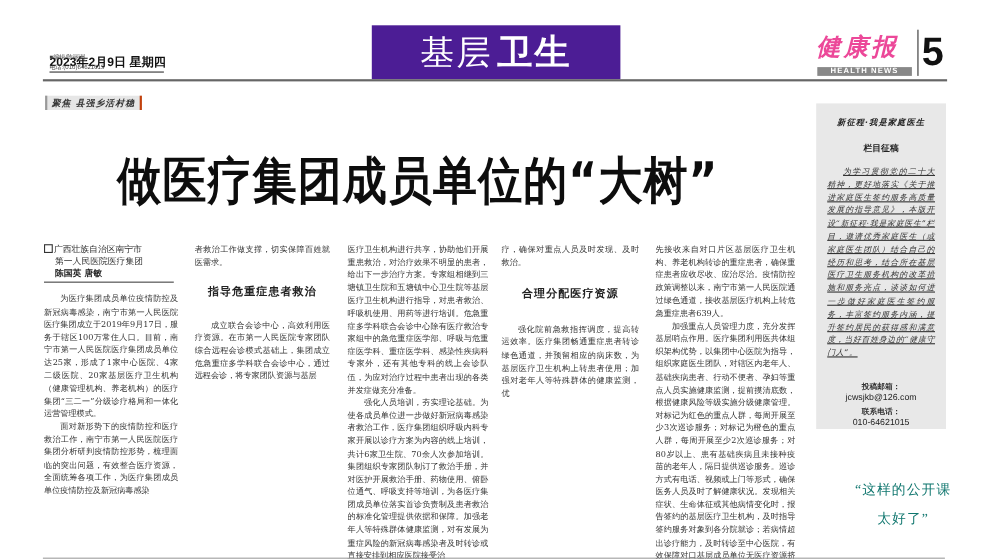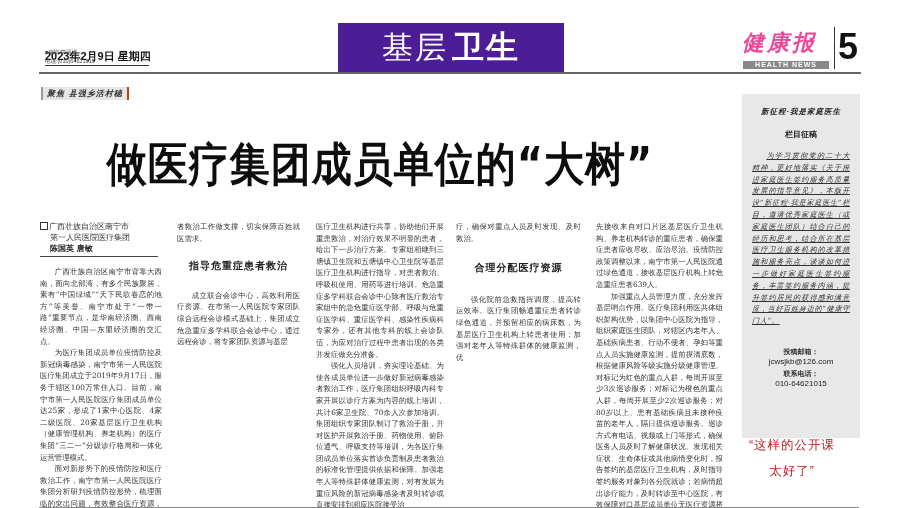--- a/index.html
+++ b/index.html
@@ -23,28 +23,28 @@
   .byline{left:40px;top:221px;width:118px;font-size:8px;line-height:11px;color:#333;border-bottom:1px solid #444;padding-bottom:2px;}
   .byline .box{display:inline-block;width:6px;height:6px;border:1px solid #333;margin-right:1px;vertical-align:-1px;}
   .byline .ind{padding-left:10px;}
   .byline .names{font-weight:bold;font-family:"DejaVu Sans",sans-serif;color:#222;padding-left:10px;}
   .col{font-size:7.4px;line-height:11.6px;color:#333;text-align:justify;}
   .col p{margin:0;text-indent:2em;}
   .col p.noind{text-indent:0;}
   .sub{font-family:"DejaVu Sans",sans-serif;font-weight:bold;font-size:10px;color:#222;text-align:center;margin:16px 0 18px 0;letter-spacing:1px;}
   .rule-bottom{left:39px;top:507px;width:820px;height:1px;background:#888;}
   
-  .sidebar{left:742px;top:94px;width:118px;height:344px;background:#e8e8e8;padding:0;}
+  .sidebar{left:742px;top:94px;width:118px;height:296px;background:#e8e8e8;padding:0;}
   .sb-title{text-align:center;font-style:italic;font-weight:bold;font-size:7.5px;color:#222;margin-top:13px;letter-spacing:1px;}
   .sb-sub{text-align:center;font-family:"DejaVu Sans",sans-serif;font-weight:bold;font-size:8px;color:#222;margin-top:12px;}
   .sb-body{font-size:7.2px;line-height:11.8px;color:#333;text-align:justify;padding:0 10px;margin-top:10px;letter-spacing:0.6px;font-style:italic;text-decoration:underline;}
   .sb-body p{margin:0;text-indent:2em;}
   .sb-label{text-align:center;font-family:"DejaVu Sans",sans-serif;font-weight:bold;font-size:7px;color:#333;margin-top:20px;}
   .sb-val{text-align:center;font-family:"Liberation Sans",sans-serif;font-size:8px;color:#222;}
-  .quote{left:732px;top:432px;width:120px;font-family:Liberation Sans, sans-serif;font-size:12.5px;line-height:26px;color:#b91c1c;text-align:center;letter-spacing:1px;}
+  .quote{left:761px;top:432px;width:120px;font-family:Liberation Serif, serif;font-size:12.5px;line-height:26px;color:#0f766e;text-align:center;letter-spacing:1px;}
 </style>
 </head>
 <body>
 
 <div class="abs date">2023年2月9日  星期四</div>
 <div class="abs editor">■编辑/陈丽洲</div>
 <div class="abs phone">电话:(010)64621015</div>
 
 <div class="abs banner">
   <span class="t1">基层</span>
@@ -62,21 +62,20 @@
 
 <div class="abs headline">做医疗集团成员单位的“大树”</div>
 
 <div class="abs byline">
   <div><span class="box"></span><span>广西壮族自治区南宁市</span></div>
   <div class="ind">第一人民医院医疗集团</div>
   <div class="names">陈国英   唐敏</div>
 </div>
 
 <div class="abs col" style="left:40px;top:266px;width:122px;">
-  <p>广西壮族自治区南宁市背靠大西南，面向北部湾，有多个民族聚居，素有“中国绿城”“天下民歌眷恋的地方”等美誉。南宁市处于“一带一路”重要节点，是华南经济圈、西南经济圈、中国—东盟经济圈的交汇点。</p>
   <p>为医疗集团成员单位疫情防控及新冠病毒感染，南宁市第一人民医院医疗集团成立于2019年9月17日，服务于辖区100万常住人口。目前，南宁市第一人民医院医疗集团成员单位达25家，形成了1家中心医院、4家二级医院、20家基层医疗卫生机构（健康管理机构、养老机构）的医疗集团“三二一”分级诊疗格局和一体化运营管理模式。</p>
   <p>面对新形势下的疫情防控和医疗救治工作，南宁市第一人民医院医疗集团分析研判疫情防控形势，梳理面临的突出问题，有效整合医疗资源，全面统筹各项工作，为医疗集团成员单位疫情防控及新冠病毒感染</p>
 </div>
 
 <div class="abs col" style="left:177px;top:221px;width:123px;">
   <p class="noind">者救治工作做支撑，切实保障百姓就医需求。</p>
   <div class="sub">指导危重症患者救治</div>
   <p>成立联合会诊中心，高效利用医疗资源。在市第一人民医院专家团队综合远程会诊模式基础上，集团成立危急重症多学科联合会诊中心，通过远程会诊，将专家团队资源与基层</p>
 </div>
 

